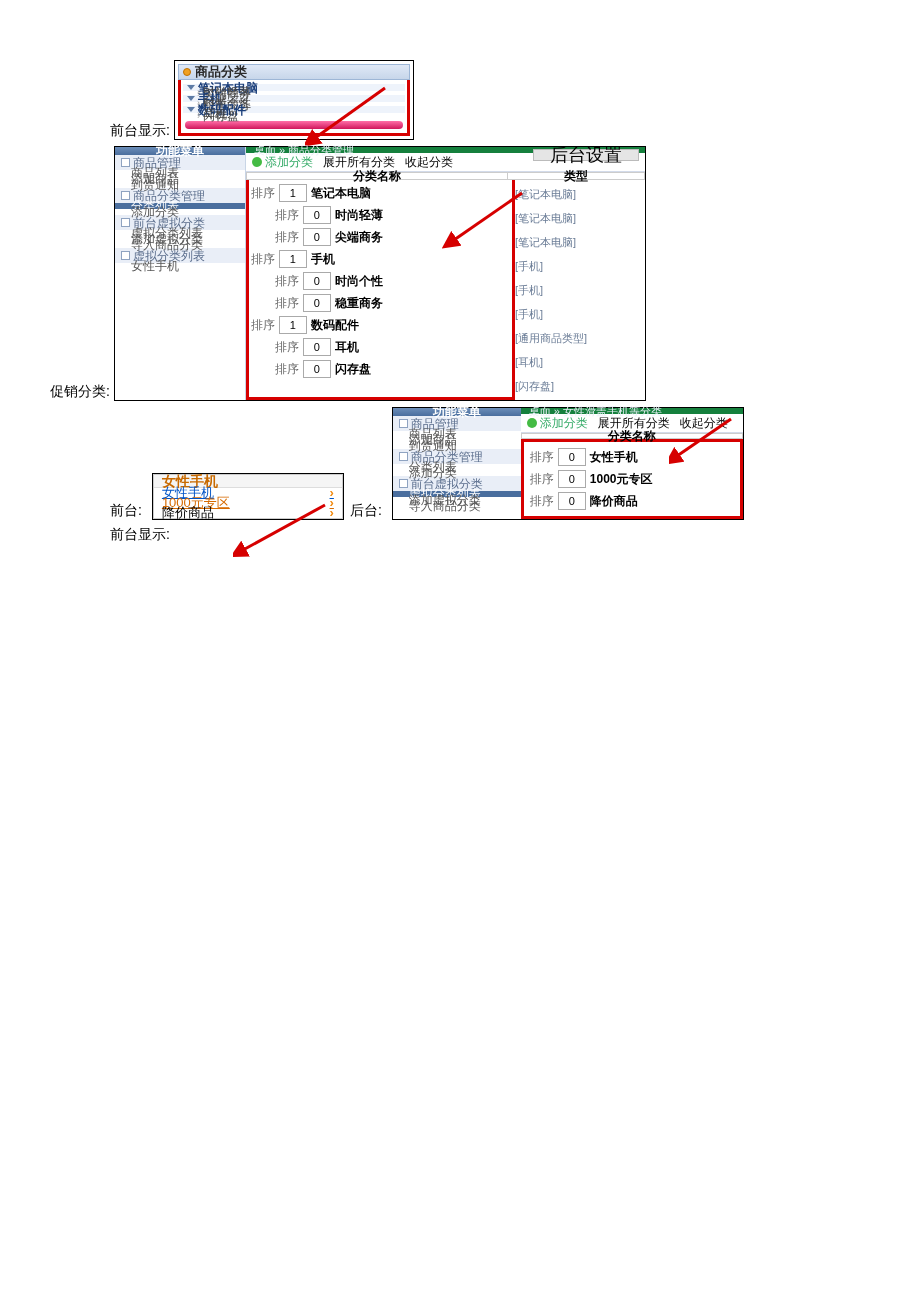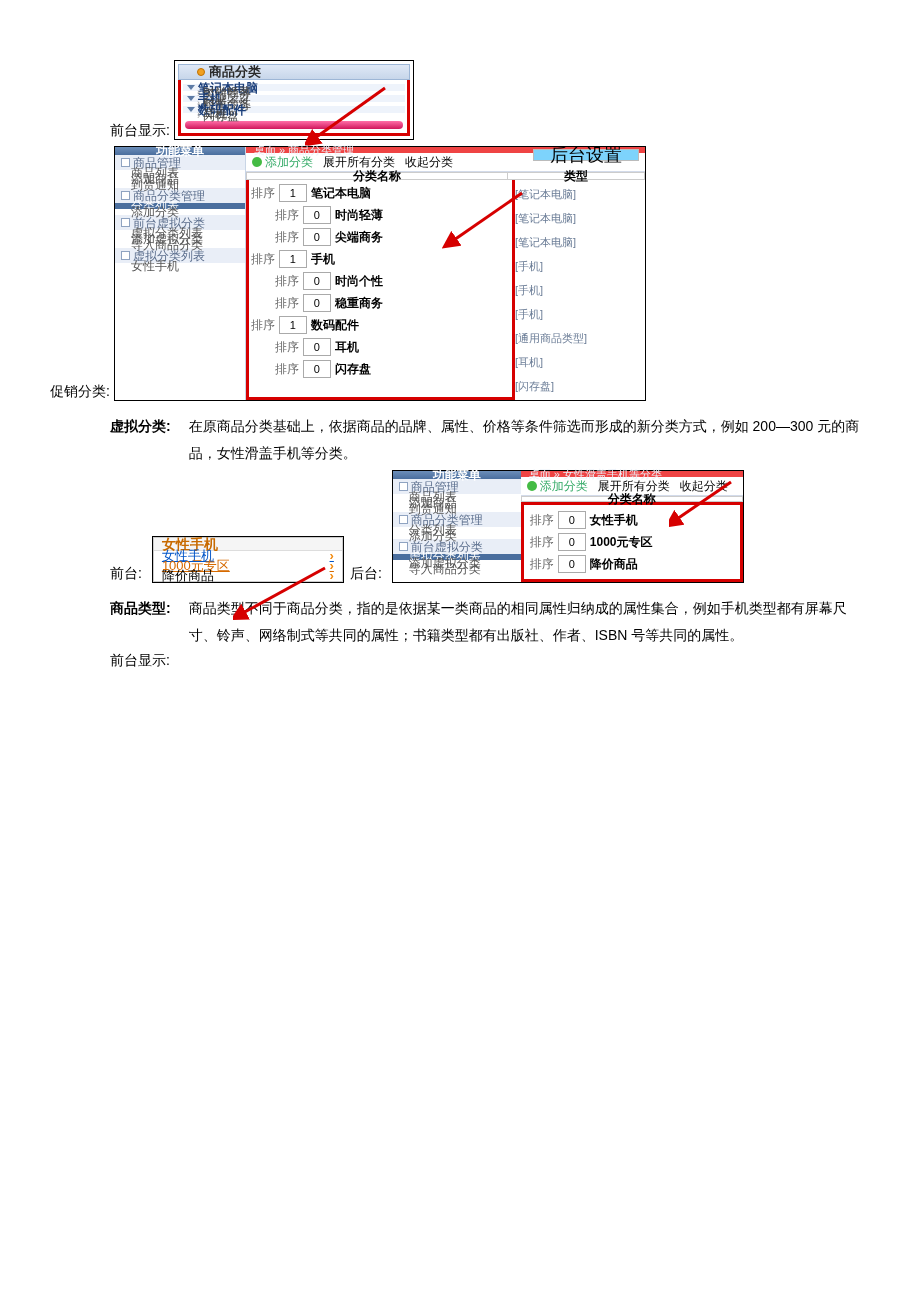--- a/index.html
+++ b/index.html
@@ -2,53 +2,53 @@
 <html><head>
 <meta charset="utf-8">
 <style>
 body{margin:0;background:#fff;font-family:"SimSun","Microsoft YaHei",sans-serif;font-size:13px;color:#000;padding:60px 40px}
 .page{width:820px;margin:0 auto}
 .row{display:flex;align-items:flex-end;margin-bottom:6px}
 .caption{font-size:14px;margin-right:4px}
 .figbox{border:1px solid #000;display:inline-block;line-height:0}
 
 .fig1{width:232px;background:#fff;padding:3px}
-.fig1 .hdr{background:linear-gradient(#dfe8f6,#c7d6ea);border:1px solid #9db6d6;padding:3px 18px;font-weight:bold;color:#2a2a2a;display:flex;align-items:center;gap:4px}
+.fig1 .hdr{background:linear-gradient(#dfe8f6,#c7d6ea);border:1px solid #9db6d6;padding:3px 4px;font-weight:bold;color:#2a2a2a;display:flex;align-items:center;gap:4px}
 .fig1 .hdr::before{content:"";width:6px;height:6px;border-radius:50%;background:#f0a020;border:1px solid #c07000}
 .fig1 .tree{border:3px solid #d60000;border-top:none;padding:4px 2px;position:relative;background:#fff}
 .fig1 .row1{font-size:12px;padding:1px 4px;color:#1a3e7a;font-weight:bold;background:#eef3fb;display:flex;align-items:center;gap:3px}
 .fig1 .row2{font-size:12px;padding:1px 4px 1px 14px;color:#444;display:flex;align-items:center;gap:3px}
 .fig1 .tri{display:inline-block;width:0;height:0;border-left:4px solid transparent;border-right:4px solid transparent;border-top:5px solid #5d7ba5}
 .fig1 .chev{color:#999;font-size:9px}
 .fig1 .bot{height:8px;background:linear-gradient(#ff6fa8,#d0175c);border-radius:6px;margin:4px 2px 0}
 
 .fig2{width:530px;position:relative;background:#fff}
 .fig2 .menu{width:130px;background:#fff;border-right:1px solid #c9d5e6}
 .fig2 .menu .mhdr{background:linear-gradient(#6c8eb9,#4a6e9e);color:#fff;font-weight:bold;text-align:center;padding:4px;font-size:12px}
 .fig2 .menu .grp{background:#e9eef7;color:#5a6d8c;font-size:12px;padding:3px 6px;display:flex;align-items:center;gap:3px}
 .fig2 .menu .grp::before{content:"";width:7px;height:7px;border:1px solid #8fa3c1;background:#fff}
 .fig2 .menu .item{font-size:12px;color:#555;padding:3px 6px 3px 16px}
 .fig2 .menu .item.sel{background:#4a6e9e;color:#fff}
 .fig2 .flex{display:flex;align-items:stretch}
 .fig2 .main{flex:1}
-.fig2 .crumb{background:#ef4444;color:#eaf0f8;font-size:11px;padding:3px 8px}
+.fig2 .crumb{background:#15803d;color:#eaf0f8;font-size:11px;padding:3px 8px}
 .fig2 .tbar{padding:4px 6px;font-size:12px;display:flex;align-items:center;gap:10px;border-bottom:1px solid #d3dbea}
 .fig2 .tbar .add{color:#3a6;display:flex;align-items:center;gap:3px}
 .fig2 .tbar .add::before{content:"";width:10px;height:10px;border-radius:50%;background:#4b4;display:inline-block}
 .fig2 .tblhdr{display:flex;font-weight:bold;font-size:12px}
 .fig2 .tblhdr .c1{flex:1;text-align:center;padding:3px;border:1px solid #ccc}
 .fig2 .tblhdr .c2{width:130px;text-align:center;padding:3px;border:1px solid #ccc;border-left:none}
 .fig2 .rows{border:3px solid #d60000;border-top:none;padding:2px}
 .fig2 .trow{display:flex;align-items:center;font-size:12px;padding:2px 0}
 .fig2 .trow .left{flex:1;display:flex;align-items:center;gap:4px}
 .fig2 .trow .lbl{color:#666}
 .fig2 .trow input{width:22px;height:14px;font-size:11px;border:1px solid #aaa;text-align:center}
 .fig2 .trow .nm{font-weight:bold}
 .fig2 .trow .type{width:130px;color:#6a7c96;font-size:11px}
-.badge{position:absolute;right:6px;top:2px;background:#7dd3fc;border:1px solid #bbb;padding:5px 16px;font-size:18px}
+.badge{position:absolute;right:6px;top:2px;background:#e5e5e5;border:1px solid #bbb;padding:5px 16px;font-size:18px}
 
 .def{display:flex;align-items:flex-start;margin:12px 0 4px 60px;line-height:1.9;font-size:14px}
 .def .term{font-weight:bold;white-space:nowrap;margin-right:18px}
 .def .body{flex:1}
 
 .fig3{width:190px;position:relative}
 .fig3 .logo{height:48px;display:flex;align-items:center;justify-content:center}
 .fig3 .logo .sx{font-size:22px;font-weight:bold;letter-spacing:-1px}
 .fig3 .logo .s1{color:#2e5aa8}.fig3 .logo .s2{color:#f28a0f}
 .fig3 .sec{border:1px solid #ccc;background:#fff}
@@ -265,24 +265,20 @@
                   </div>
                 </div>
           </div>
         </div>
       </div>
       <div class="badge">后台设置</div>
     </div>
   </div>
 </div>
 
-<div class="def">
-  <span class="term">虚拟分类:</span>
-  <span class="body">在原商品分类基础上，依据商品的品牌、属性、价格等条件筛选而形成的新分类方式，例如 200—300 元的商品，女性滑盖手机等分类。</span>
-</div>
 
 <div class="row" style="margin-left:60px;gap:6px;align-items:flex-end">
   <span class="caption">前台:</span>
   <div class="figbox">
     <div class="fig3" style="position:relative">
       <div class="sec">
         <div class="phdr">女性手机</div>
         <div id="fig3-items">
               <div class="pitem u">
                 <span>女性手机</span>
@@ -354,20 +350,16 @@
               </div>
         </div>
       </div>
       <svg class="svg-arrow" style="right:4px;top:6px;width:70px;height:50px" viewBox="0 0 70 50">
             <line x1="62" y1="5" x2="8" y2="42" stroke="#d60000" stroke-width="3" marker-end="url(#ah1)"></line>
           </svg>
     </div>
   </div>
 </div>
 
-<div class="def">
-  <span class="term">商品类型:</span>
-  <span class="body">商品类型不同于商品分类，指的是依据某一类商品的相同属性归纳成的属性集合，例如手机类型都有屏幕尺寸、铃声、网络制式等共同的属性；书籍类型都有出版社、作者、ISBN 号等共同的属性。</span>
+
+<div style="margin-left:60px;font-size:14px">前台显示:</div>
+
 </div>
 
-<div style="margin-left:60px;font-size:14px">前台显示:</div>
-
-</div>
-
 </body></html>

